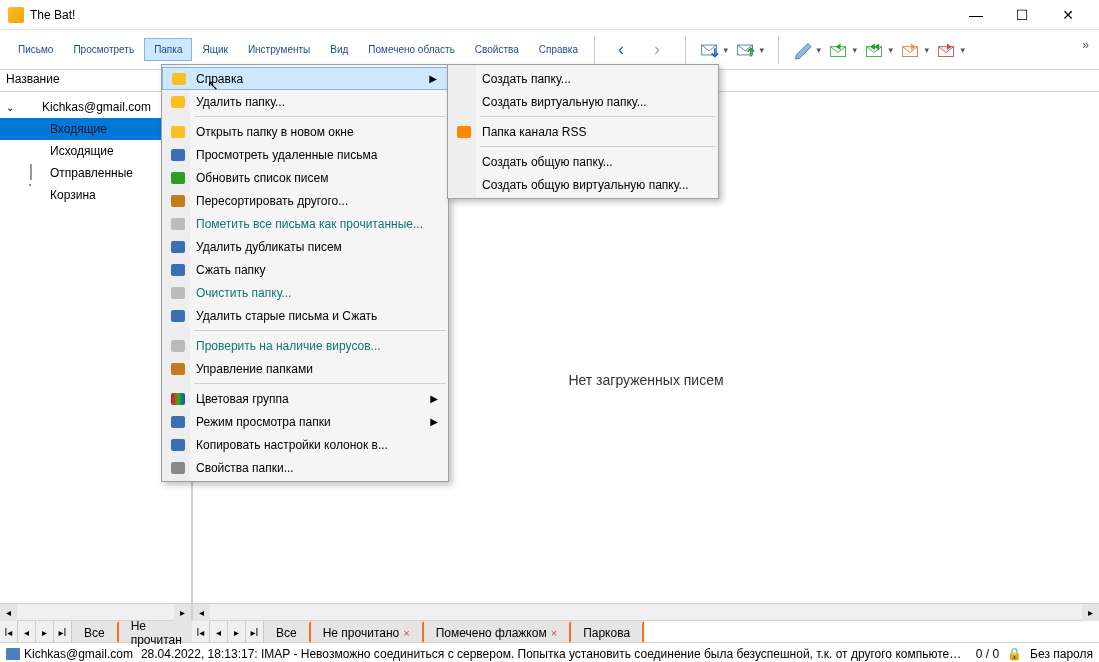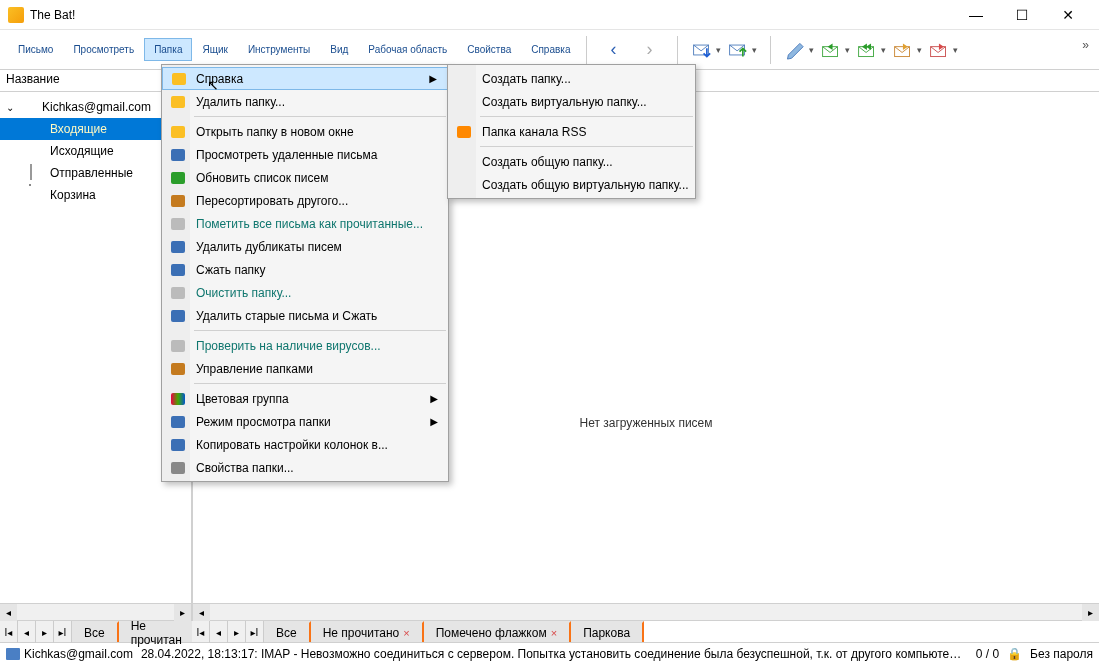--- a/index.html
+++ b/index.html
@@ -23,26 +23,26 @@
 .menubar .chevrons { position: absolute; right: 10px; top: 8px; font-size: 12px; color: #555; }
 
 
 .treehdr { height: 22px; border-bottom: 1px solid #d0d0d0; padding: 2px 6px; font-size: 12px; background: #fff; }
 
 
 .main { display: flex; height: 528px; }
 .sidebar { width: 192px; border-right: 1px solid #d0d0d0; padding-top: 4px; position: relative; }
 .tree-row { display: flex; align-items: center; height: 22px; padding-left: 6px; gap: 4px; }
 .tree-row.indent1 { padding-left: 30px; }
-.tree-row.selected { background: #0078d7; color: #fef9c3; }
+.tree-row.selected { background: #0078d7; color: #0f172a; }
 .tree-chevron { font-size: 10px; width: 12px; color: #000; }
 .tree-icon { width: 16px; height: 16px; }
 .content { flex: 1; position: relative; display: flex; }
 .msgpane { flex: 1; position: relative; border-left: 1px solid #d0d0d0; }
-.empty-msg { position: absolute; top: 280px; width: 100%; text-align: center; color: #333; font-size: 12px; margin-top: 44px; }
+.empty-msg { position: absolute; top: 280px; width: 100%; text-align: center; color: #333; font-size: 14px; }
 
 
 .hscroll { position: absolute; bottom: 0; left: 0; right: 0; height: 17px; background: #f0f0f0; border-top: 1px solid #d0d0d0; display: flex; align-items: center; }
 .hscroll .btn { width: 17px; height: 17px; background: #e5e5e5; display: flex; align-items: center; justify-content: center; font-size: 10px; }
 .hscroll .track { flex: 1; }
 
 
 .tabstrip { height: 22px; border-top: 1px solid #d0d0d0; display: flex; }
 .tabstrip .nav { display: flex; background: #f0f0f0; }
 .tabstrip .navbtn { width: 18px; height: 22px; display: flex; align-items: center; justify-content: center; border-right: 1px solid #ccc; font-size: 10px; }
@@ -51,21 +51,21 @@
 
 
 .statusbar { height: 22px; border-top: 1px solid #d0d0d0; display: flex; align-items: center; padding: 0 6px; gap: 8px; font-size: 11px; background: #fff; }
 .statusbar .acct { display: flex; align-items: center; gap: 4px; }
 .statusbar .msg { flex: 1; white-space: nowrap; overflow: hidden; text-overflow: ellipsis; }
 .statusbar .right { display: flex; align-items: center; gap: 8px; }
 
 
 .dropdown { position: absolute; background: #f5f5f5; border: 1px solid #a0a0a0; box-shadow: 3px 3px 6px rgba(0,0,0,0.25); z-index: 100; }
 .dropdown.main-dd { left: 161px; top: 64px; width: 288px; }
-.dropdown.sub-dd { left: 447px; top: 64px; width: 249px; }
+.dropdown.sub-dd { left: 447px; top: 64px; width: 272px; }
 .dd-item { height: 23px; display: flex; align-items: center; padding-left: 34px; position: relative; font-size: 12px; }
 .dd-item.hover { background: #cde8ff; border: 1px solid #7eb8e8; height: 23px; padding-left: 33px; }
 .dd-item.disabled { color: #0f766e; }
 .dd-item .dd-icon { position: absolute; left: 8px; width: 16px; height: 16px; display: flex; align-items: center; justify-content: center; }
 .dd-item .arrow { position: absolute; right: 10px; font-size: 10px; }
 .dd-sep { height: 1px; background: #d0d0d0; margin: 3px 2px 3px 32px; }
 .dd-gutter { position: absolute; left: 0; top: 0; bottom: 0; width: 28px; background: #eee; }
 .dd-items { position: relative; padding: 2px 0; }
 .ic-inbox { width: 14px; height: 10px; background: #5aa3e0; border-radius: 1px; position: relative; }
 .ic-outbox { width: 14px; height: 10px; background: #6ecf6e; border-radius: 1px; }
@@ -94,21 +94,21 @@
   </div>
 </div>
 
 <div class="menubar">
   <div class="menu-item">Письмо</div>
   <div class="menu-item">Просмотреть</div>
   <div class="menu-item active">Папка</div>
   <div class="menu-item">Ящик</div>
   <div class="menu-item">Инструменты</div>
   <div class="menu-item">Вид</div>
-  <div class="menu-item">Рабочая область</div>
+  <div class="menu-item">Помечено область</div>
   <div class="menu-item">Свойства</div>
   <div class="menu-item">Справка</div>
   <div class="menu-sep"></div>
   <div class="toolbar-icons">
     <div class="tbicon">
         <span class="chev-left">‹</span>
       </div>
     <div class="tbicon">
         <span class="chev-right">›</span>
       </div>

